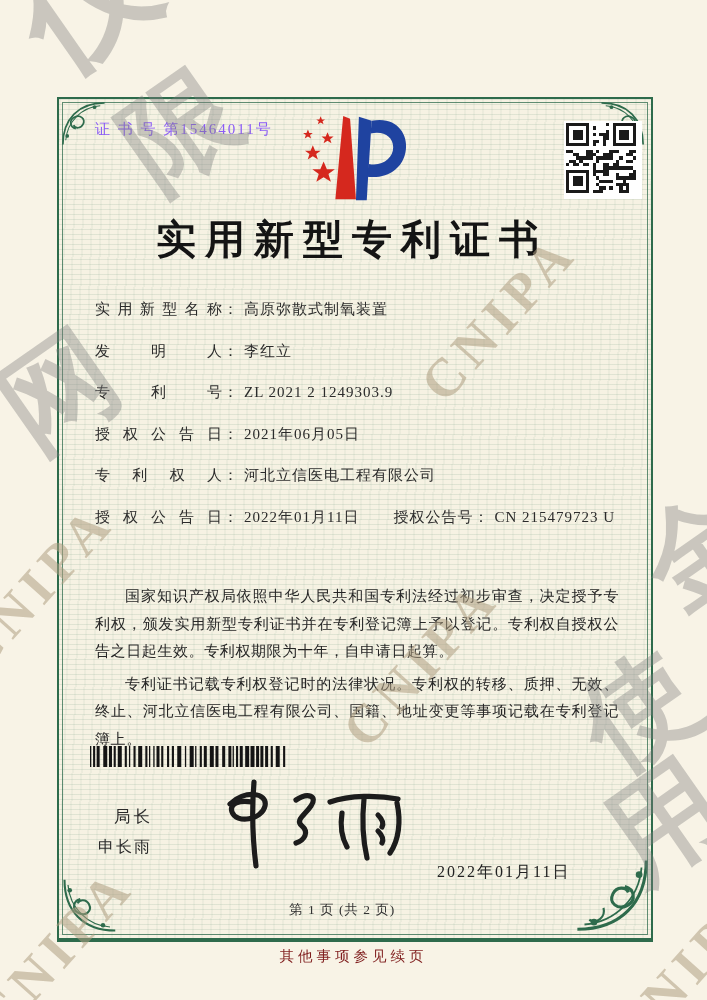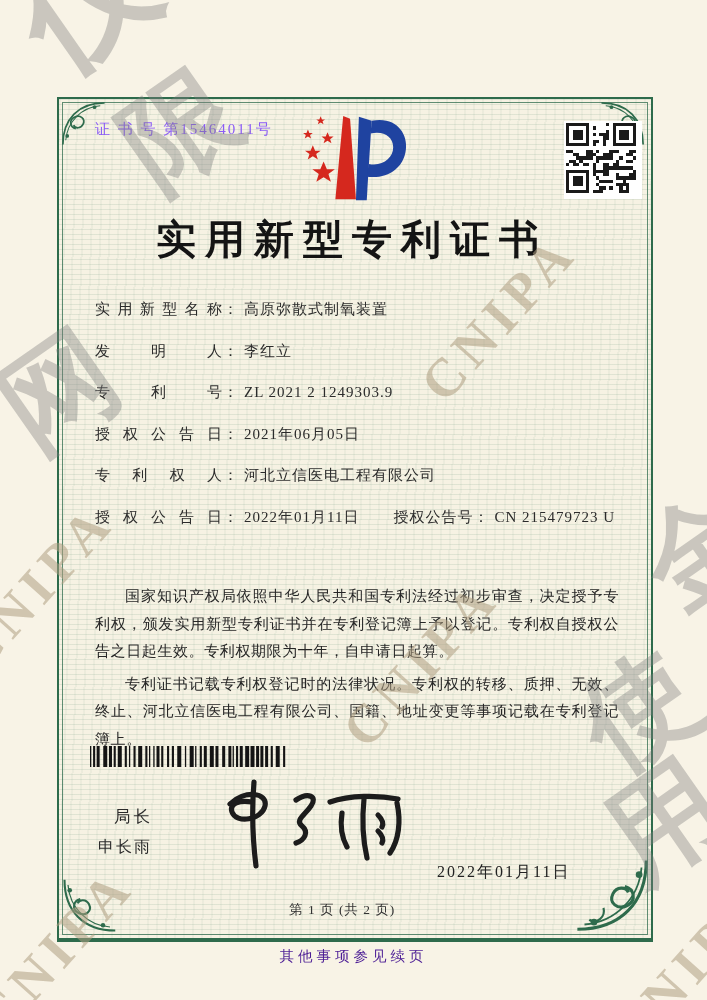--- a/index.html
+++ b/index.html
@@ -47,21 +47,21 @@
            text-align:justify;letter-spacing:0.6px;color:#262626;}
 
   
   .barcode{position:absolute;left:90px;top:746px;width:198px;height:21px;z-index:2;}
   .sig-title{position:absolute;left:114px;top:806px;font-size:16.5px;letter-spacing:3px;z-index:2;}
   .sig-name{position:absolute;left:98px;top:837px;font-size:16px;letter-spacing:2px;z-index:2;}
   .sig-hand{position:absolute;left:192px;top:772px;z-index:2;}
   .issue-date{position:absolute;left:437px;top:862px;font-size:16px;letter-spacing:2px;z-index:2;color:#222;}
   .page-no{position:absolute;left:289px;top:901px;font-size:13.5px;letter-spacing:1px;z-index:2;color:#333;}
   .footer-note{position:absolute;left:0;top:947px;width:707px;text-align:center;
-               font-size:14.5px;letter-spacing:4px;color:#4c1d95;z-index:2;}
+               font-size:14.5px;letter-spacing:4px;color:#7f1d1d;z-index:2;}
 
   
   .wm{position:absolute;z-index:3;pointer-events:none;font-weight:bold;
       transform-origin:left top;white-space:nowrap;}
   .wm-cjk{color:rgba(125,125,125,0.38);font-size:112px;}
   .wm-lat{color:rgba(175,158,130,0.55);font-size:54px;letter-spacing:7px;font-family:"Liberation Serif",serif;}
   .wm.a{left:-18px;top:-35px;font-size:132px;transform:rotate(-35deg);}
   .wm.b{left:92px;top:100px;transform:rotate(-35deg);}
   .wm.c{left:408px;top:372px;transform:rotate(-48deg);}
   .wm.d{left:-30px;top:362px;transform:rotate(-35deg);}

